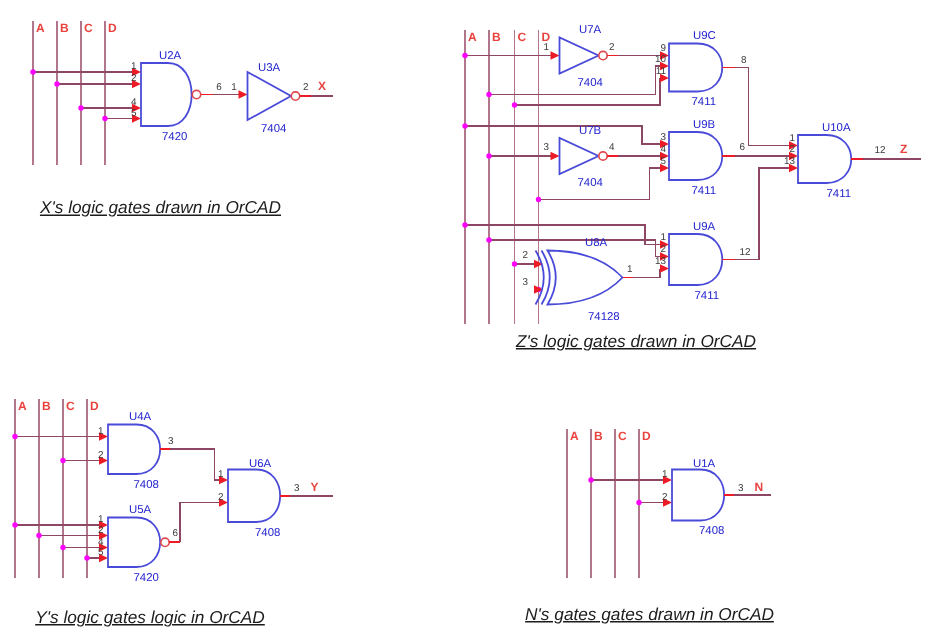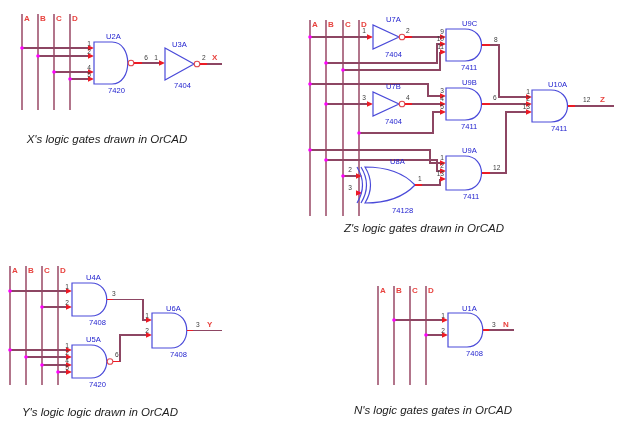--- a/index.html
+++ b/index.html
@@ -11,21 +11,21 @@
   .stub{stroke:var(--arrow);stroke-width:1.2;fill:none;shape-rendering:crispEdges;}
   .gate{stroke:var(--gate);stroke-width:1.2;fill:none;}
   .bubble{stroke:var(--bubble);stroke-width:1.1;fill:#ffffff;}
   .arrow{fill:var(--arrow);stroke:none;}
   .dot{fill:var(--junction);stroke:none;}
   text{font-family:"Liberation Sans",sans-serif;}
   .pin{fill:var(--pin_text);font-size:6.6px;}
   .ref{fill:var(--ref_text);font-size:7.6px;}
   .sig{fill:var(--signal_text);font-size:8px;font-weight:bold;}
   .caption{position:absolute;width:200px;text-align:center;font-size:11.5px;
-           font-style:italic;color:var(--caption_text);}
+           font-style:italic;color:var(--caption_text);text-decoration:underline;}
 </style>
 </head>
 <body>
 
 <svg class="schem" style="left:0;top:0" width="230" height="120" viewBox="0 0 230 120">
   <g>
     <line class="bus" x1="22" y1="14" x2="22" y2="110"></line>
     <line class="bus" x1="38" y1="14" x2="38" y2="110"></line>
     <line class="bus" x1="54" y1="14" x2="54" y2="110"></line>
     <line class="bus" x1="70" y1="14" x2="70" y2="110"></line>
@@ -265,21 +265,21 @@
 
   <path class="gate" d="M152,313 H171 C192,313 192,348 171,348 H152 Z"></path>
   <path class="stub" d="M186.8,330.5 H193"></path>
   <text class="pin" x="149" y="318" text-anchor="end">1</text>
   <text class="pin" x="149" y="333" text-anchor="end">2</text>
   <text class="pin" x="196" y="327">3</text>
   <text class="ref" x="166" y="311">U6A</text>
   <text class="ref" x="170" y="357">7408</text>
   <text class="sig" x="207" y="327">Y</text>
 </svg>
-<div class="caption" style="left:0;top:406px">Y's logic logic drawn in OrCAD</div>
+<div class="caption" style="left:0;top:406px">Y's logic gates logic in OrCAD</div>
 
 <svg class="schem" style="left:370px;top:280px" width="150" height="110" viewBox="370 280 150 110">
   <g>
     <line class="bus" x1="378" y1="286" x2="378" y2="385"></line>
     <line class="bus" x1="394" y1="286" x2="394" y2="385"></line>
     <line class="bus" x1="410" y1="286" x2="410" y2="385"></line>
     <line class="bus" x1="426" y1="286" x2="426" y2="385"></line>
   </g>
   <text class="sig" x="380" y="293">A</text>
   <text class="sig" x="396" y="293">B</text>
@@ -300,13 +300,13 @@
   </g>
   <path class="gate" d="M448,313 H467 C488,313 488,347 467,347 H448 Z"></path>
   <path class="stub" d="M482.8,330 H489"></path>
   <text class="pin" x="445" y="318" text-anchor="end">1</text>
   <text class="pin" x="445" y="333" text-anchor="end">2</text>
   <text class="pin" x="492" y="327">3</text>
   <text class="ref" x="462" y="311">U1A</text>
   <text class="ref" x="466" y="356">7408</text>
   <text class="sig" x="503" y="327">N</text>
 </svg>
-<div class="caption" style="left:333px;top:404px">N's logic gates gates in OrCAD</div>
+<div class="caption" style="left:333px;top:404px">N's gates gates drawn in OrCAD</div>
 
 </body></html>

